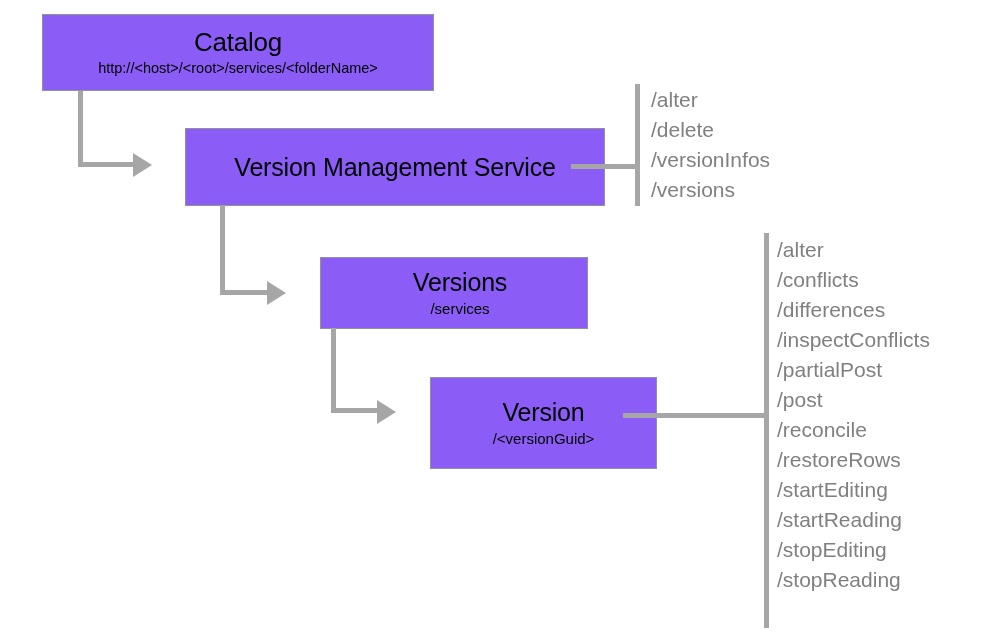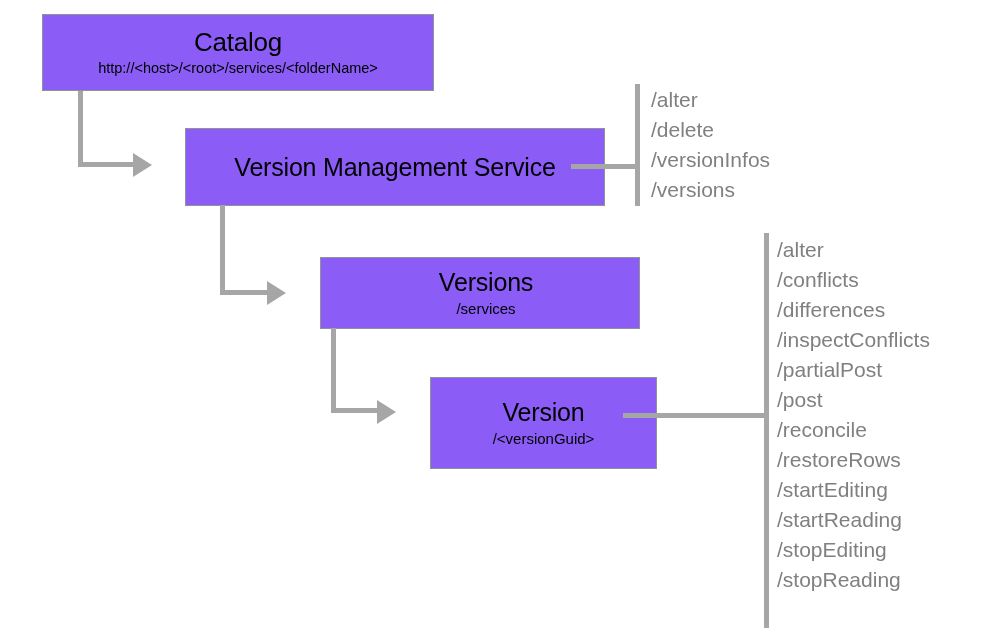--- a/index.html
+++ b/index.html
@@ -50,21 +50,21 @@
   #node-catalog .title { font-size: 26px; }
   #node-catalog .subtitle { font-size: 14.5px; margin-top: 5px; }
 
   #node-vms {
     left: 152px; top: 128px; width: 420px; height: 78px;
   }
   #node-vms .title { font-size: 25px; }
   #node-vms .subtitle { font-size: 14.5px; margin-top: 5px; }
 
   #node-versions {
-    left: 287px; top: 257px; width: 320px; height: 72px; padding-left: 12px;
+    left: 287px; top: 257px; width: 268px; height: 72px; padding-left: 12px;
   }
   #node-versions .title { font-size: 25px; }
   #node-versions .subtitle { font-size: 15px; margin-top: 6px; }
 
   #node-version {
     left: 397px; top: 377px; width: 227px; height: 92px;
   }
   #node-version .title { font-size: 25px; }
   #node-version .subtitle { font-size: 15px; margin-top: 6px; }
 

